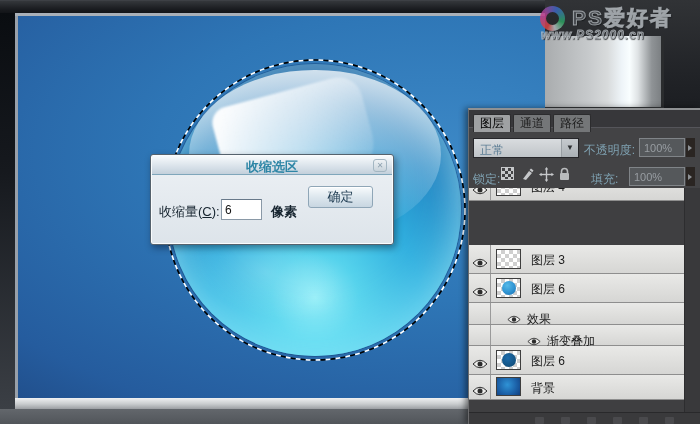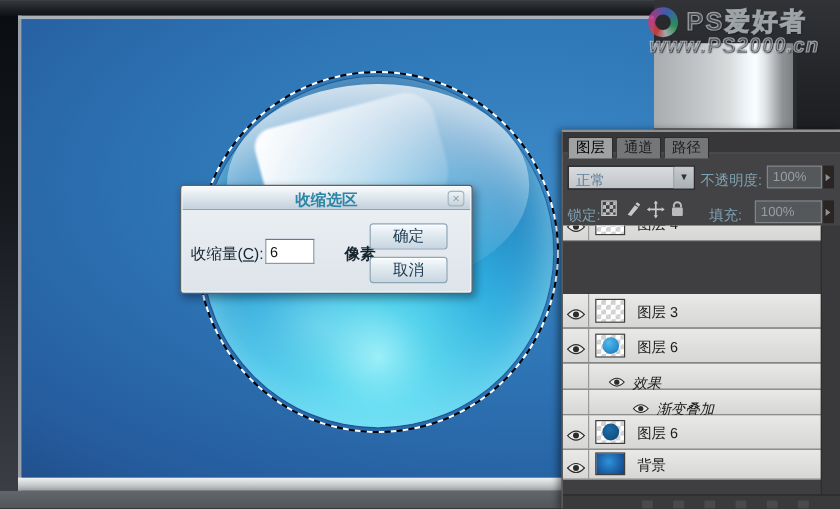--- a/index.html
+++ b/index.html
@@ -35,41 +35,41 @@
 
   
   .tr-dark{position:absolute;left:545px;top:0;width:155px;height:108px;
     background:linear-gradient(#313336,#212327 70%,#1c1e22);}
   .partial-window{position:absolute;left:545px;top:36px;width:119px;height:71px;
     border-right:3px solid #2a2c2e;box-shadow:0 2px 0 #35373a;
     background:linear-gradient(90deg,#a9acae 0%,#c7cacc 38%,#d8dbdc 54%,#eef4f8 66%,#f9feff 73%,#dfe3e5 80%,#8f9396 92%,#7c8083 100%);}
   .wm{position:absolute;z-index:40;font-weight:bold;color:rgba(140,146,152,.40);
     -webkit-text-stroke:1px rgba(205,210,215,.65);text-shadow:1px 1px 1px rgba(18,20,22,.85);}
   .wm1{left:572px;top:4px;font-size:21px;letter-spacing:2px;}
-  .wm2{left:541px;top:28px;font-size:17px;font-style:italic;letter-spacing:1px;}
+  .wm2{left:541px;top:28px;font-size:12px;font-style:italic;letter-spacing:1px;}
   .wm-logo{position:absolute;left:540px;top:6px;width:25px;height:25px;border-radius:50%;z-index:40;
     background:conic-gradient(from 210deg,#d8433f,#c13a8a 22%,#3b66c4 48%,#2ba05e 72%,#b9bec3 88%,#d8433f);opacity:.85;}
   .wm-logo::after{content:"";position:absolute;left:6px;top:6px;width:13px;height:13px;border-radius:50%;background:#27292c;}
 
   
   .dialog{position:absolute;left:150px;top:154px;width:244px;height:91px;z-index:20;
     background:linear-gradient(#edf1f5,#dde4ea);border:1px solid #55626d;border-radius:3px;
     box-shadow:inset 0 0 0 1px #fafcfd,2px 3px 7px rgba(0,5,20,.40);}
   .dlg-title{position:absolute;left:1px;top:1px;right:1px;height:19px;border-radius:2px 2px 0 0;
     background:linear-gradient(#f7fafc,#d3dde6 70%,#c3d0db);border-bottom:1px solid #7fa6bb;}
   .dlg-title-text{position:absolute;left:0;right:0;top:2px;text-align:center;
     font-size:13px;font-weight:bold;color:#2e86a6;}
   .dlg-close{position:absolute;right:5px;top:3px;width:14px;height:13px;border:1px solid #a3b6c2;
     border-radius:3px;background:linear-gradient(#eef2f5,#c8d3db);color:#8ea2b0;
     font-size:8px;line-height:11px;text-align:center;font-weight:bold;}
   .dlg-label{position:absolute;left:8px;top:48px;font-size:13px;color:#16242f;}
   .dlg-label .u{text-decoration:underline;}
   .dlg-input{position:absolute;left:70px;top:44px;width:41px;height:21px;background:#fff;
     border:1px solid #8a99a7;border-top-color:#68798a;font-size:12px;padding:0 3px;color:#111;}
-  .dlg-unit{position:absolute;left:136px;top:48px;font-size:13px;color:#16242f;font-weight:bold;}
+  .dlg-unit{position:absolute;left:120px;top:48px;font-size:13px;color:#16242f;font-weight:bold;}
   .dlg-btn{position:absolute;left:157px;width:65px;height:22px;border:1px solid #8fa6b7;border-radius:3px;
     background:linear-gradient(#f8fbfd,#dde7ee 50%,#c8d6e1);box-shadow:inset 0 1px 0 #fff;
     font-size:13px;color:#1d3a50;text-align:center;line-height:20px;}
   .btn-ok{top:31px;} .btn-cancel{top:59px;}
 
   
   .panel{position:absolute;left:468px;top:108px;width:232px;height:316px;z-index:30;
     background:#434345;border-left:1px solid #6b6b6d;border-top:2px solid #8f9193;
     box-shadow:-3px 0 6px rgba(0,0,0,.45);}
   .tabs{position:absolute;left:0;top:0;width:100%;height:18px;background:#37373a;
@@ -108,21 +108,21 @@
   .eye-cell{position:absolute;left:0;top:0;bottom:0;width:22px;border-right:1px solid #9a9a9a;}
   .eye{position:absolute;left:3px;top:50%;margin-top:-5px;width:16px;height:10px;}
   .checkerboard{background-color:#fff;
     background-image:linear-gradient(45deg,#cfcfcf 25%,transparent 25%,transparent 75%,#cfcfcf 75%),
       linear-gradient(45deg,#cfcfcf 25%,transparent 25%,transparent 75%,#cfcfcf 75%);
     background-size:8px 8px;background-position:0 0,4px 4px;}
   .thumb{position:absolute;left:27px;top:4px;width:25px;height:20px;border:1px solid #3e3e3e;}
   .thumb .dot{position:absolute;left:50%;top:50%;transform:translate(-50%,-50%);border-radius:50%;}
   .row-label{position:absolute;left:62px;top:7px;font-size:12px;color:#1b1b1b;}
   .sub-eye{position:absolute;width:14px;height:9px;top:7px;}
-  .sub-label{position:absolute;top:8px;font-size:12px;color:#1b1b1b;font-style:italic;}
+  .sub-label{position:absolute;top:8px;font-size:12px;color:#1b1b1b;}
   .chain{position:absolute;left:57px;top:5px;}
   .mask-thumb{position:absolute;left:70px;top:4px;width:25px;height:20px;border:1px solid #3e3e3e;background:#f2f2f2;}
   .mask-thumb .ball{position:absolute;left:50%;top:50%;width:14px;height:14px;transform:translate(-50%,-50%);
     border-radius:50%;background:radial-gradient(circle at 45% 40%,#e2e2e2 0%,#a8a8a8 45%,#3f3f3f 85%);}
   .panel-footer{position:absolute;left:0;top:302px;width:232px;height:14px;background:#3a3a3c;
     border-top:1px solid #29292b;}
   .pf{position:absolute;top:4px;width:9px;height:7px;background:#6a6a6c;opacity:.35;border-radius:1px;}
 </style>
 </head>
 <body>
@@ -158,21 +158,20 @@
 
   <div class="dialog">
     <div class="dlg-title">
       <span class="dlg-title-text">收缩选区</span>
       <span class="dlg-close">✕</span>
     </div>
     <span class="dlg-label"><span>收缩量(</span><span class="u">C</span><span>):</span></span>
     <input class="dlg-input" value="6" style="">
     <span class="dlg-unit">像素</span>
     <div class="dlg-btn btn-ok">确定</div>
-    <div class="dlg-btn btn-cancel">取消</div>
   </div>
 
   <div class="panel">
     <div class="tabs">
       <span class="tab active t0">图层</span>
       <span class="tab t1">通道</span>
       <span class="tab t2">路径</span>
     </div>
 
     <div class="dropdown">

